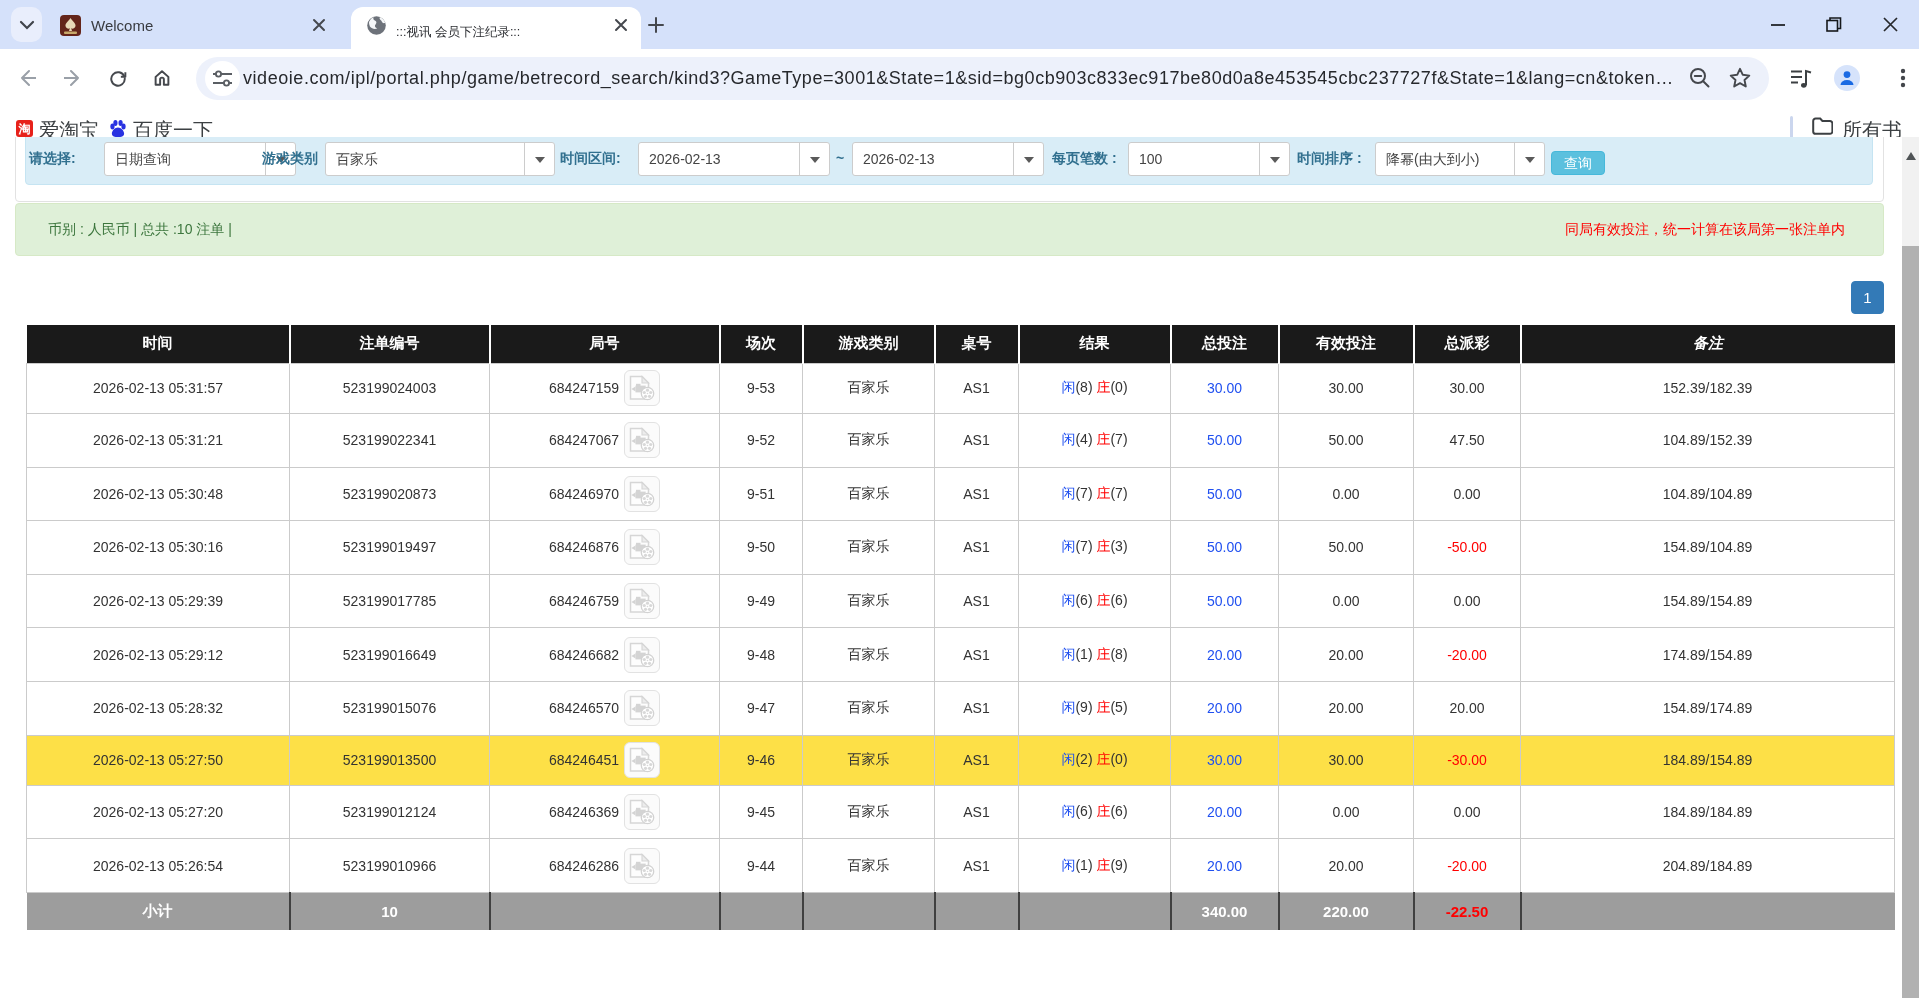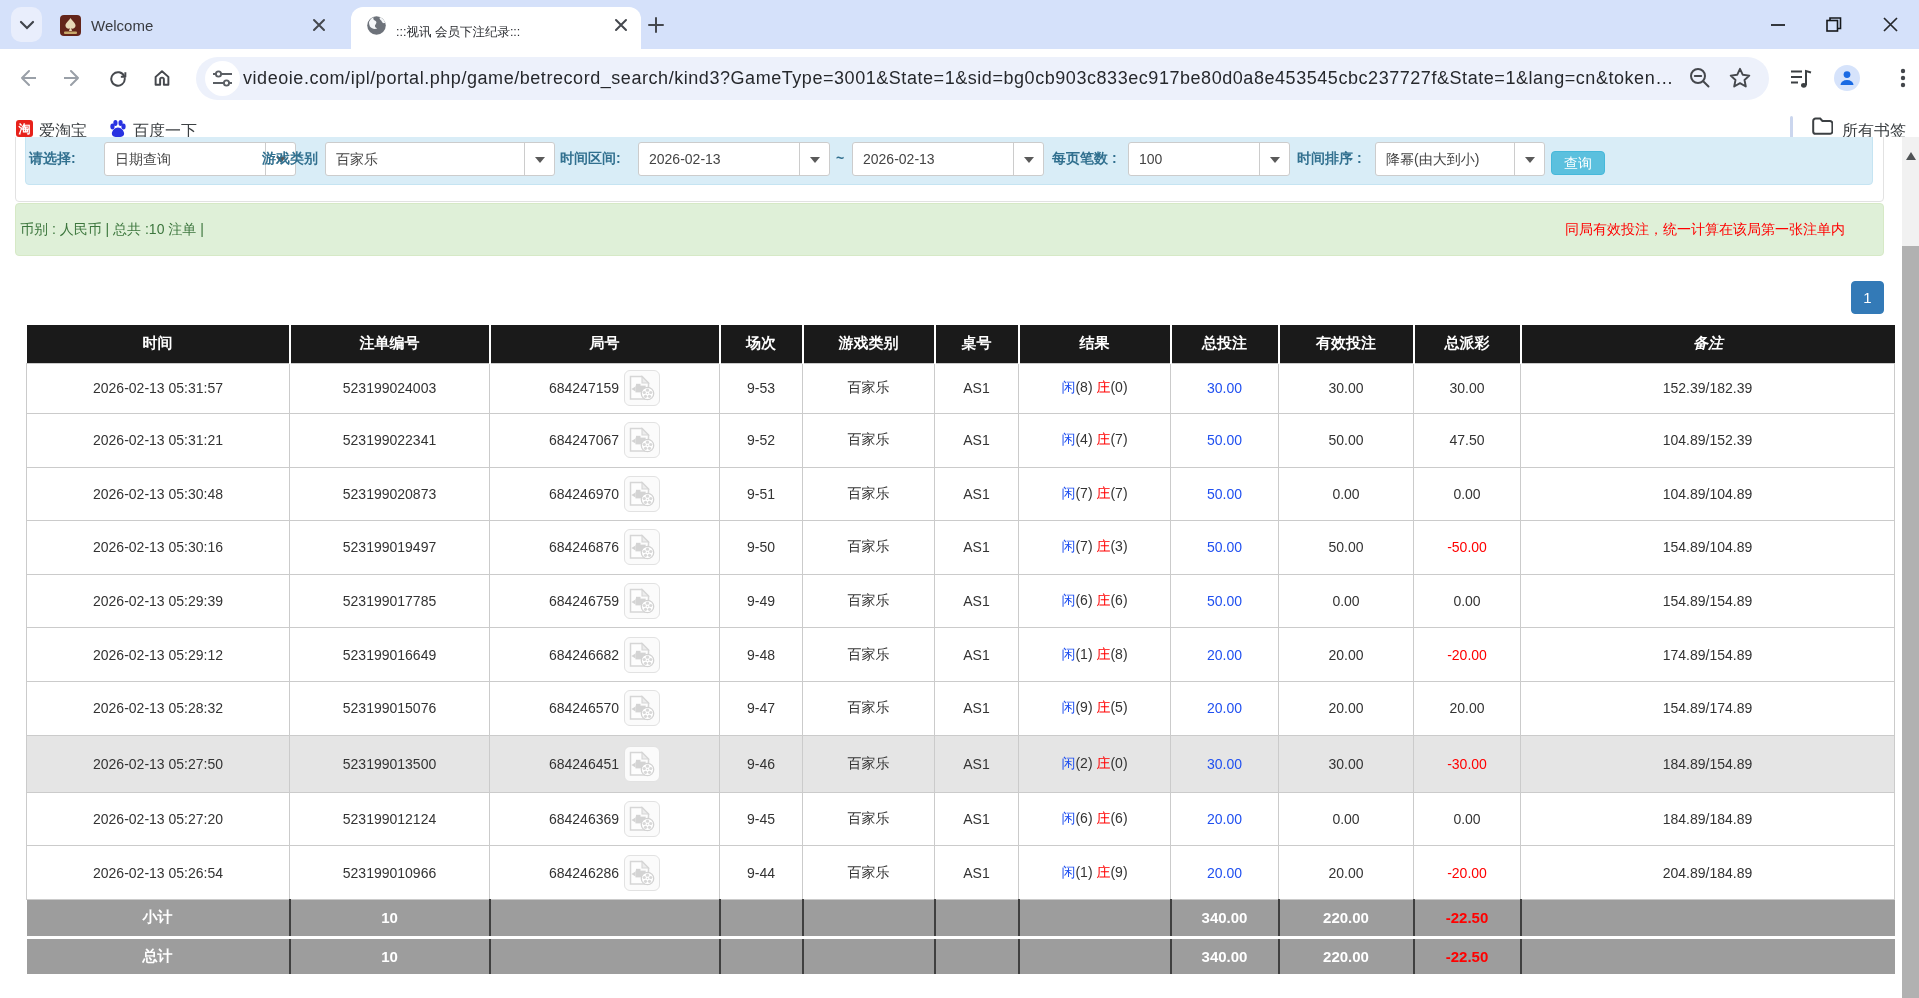--- a/index.html
+++ b/index.html
@@ -24,21 +24,21 @@
 
 
 #toolbar { left:0; top:49px; width:1919px; height:55px; background:#fff; }
 .navic { position:absolute; top:66px; }
 #omni { left:196px; top:57px; width:1573px; height:43px; border-radius:21.5px; background:#edf1fb; }
 #sitecirc { left:205px; top:61px; width:35px; height:35px; border-radius:50%; background:#fff; }
 #urltxt { left:243px; top:57px; height:43px; line-height:43px; font-size:18px; color:#26282c; letter-spacing:0.55px; white-space:nowrap; }
 
 
 #bookmarks { left:0; top:104px; width:1919px; height:33px; background:#fff; }
-.bktxt { position:absolute; top:18px; line-height:17px; font-size:16px; color:#3c4043; }
+.bktxt { position:absolute; top:18px; line-height:17px; font-size:20px; color:#3c4043; }
 #bksep { left:1790px; top:12px; width:3px; height:23px; background:#cbd6ee; border-radius:2px; }
 
 
 #page { left:0; top:137px; width:1902px; height:861px; background:#fff; overflow:hidden; }
 #fpanel { position:absolute; left:15px; top:-30px; width:1869px; height:95px;
   border:1px solid #e2e2e2; border-radius:4px; }
 #fbar { position:absolute; left:25px; top:-30px; width:1848px; height:78px;
   background:#d9edf7; border:1px solid #c5e4f2; border-radius:4px; }
 .flabel { position:absolute; top:2px; height:41px; line-height:38px; font-size:14px; font-weight:bold;
   color:#31708f; }
@@ -58,21 +58,21 @@
   line-height:31px; }
 
 
 #btable { position:absolute; left:15px; top:188px; width:1868px; border-collapse:collapse;
   table-layout:fixed; font-size:14px; color:#333;margin-left:11px; }
 #btable th { background:#1a1a1a; color:#fff; font-size:15px; font-weight:bold; height:38px;
   border-right:2px solid #fff; text-align:center; }
 #btable th:last-child { border-right:none;font-style:italic; }
 #btable td { text-align:center; height:53.65px; border:1px solid #cbcbcb; }
 #btable tr.r1 td { height:50.4px; }
-#btable tr.hl td { background:#e5e5e5; height:57px; }
+#btable tr.hl td { background:#fde047; height:50px; }
 #btable .gid { vertical-align:middle; }
 .filmbtn { display:inline-block; vertical-align:middle; width:36px; height:36px; margin-left:5px;
   background:#fbfbfb; border:1px solid #e2e2e2; border-radius:6px; padding:3px 0 0 3px; text-align:left; }
 .blue { color:#2050f0; }
 .red { color:#ff0000; }
 #btable tr.sum td { background:#9d9d9d; color:#fff; font-weight:bold; font-size:15px; height:37.5px;
   border-left:2px solid #fff; border-right:2px solid #404040; border-top:1px solid #cbcbcb; border-bottom:none; }
 #btable tr.sum2 td { border-top:3px solid #fff; height:36.5px; }
 #btable tr.sum td:first-child { border-left:none; }
 #btable tr.sum td:last-child { border-right:none; }
@@ -201,21 +201,21 @@
   <div class="fsel" style="left:325px;width:230px">百家乐<span class="arr"></span></div>
   <div class="flabel" style="left:560px">时间区间:</div>
   <div class="fsel" style="left:638px;width:192px">2026-02-13<span class="arr"></span></div>
   <div class="flabel" style="left:836px">~</div>
   <div class="fsel" style="left:852px;width:192px">2026-02-13<span class="arr"></span></div>
   <div class="flabel" style="left:1052px">每页笔数 :</div>
   <div class="fsel" style="left:1128px;width:162px">100<span class="arr"></span></div>
   <div class="flabel" style="left:1297px">时间排序 :</div>
   <div class="fsel" style="left:1375px;width:170px">降幂(由大到小)<span class="arr"></span></div>
   <div id="qbtn">查询</div>
-  <div id="galert"><span style="margin-left:4px">币别 : 人民币 | 总共 :10 注单 |</span><span class="rt">同局有效投注，统一计算在该局第一张注单内</span></div>
+  <div id="galert"><span style="margin-left:32px">币别 : 人民币 | 总共 :10 注单 |</span><span class="rt">同局有效投注，统一计算在该局第一张注单内</span></div>
   <div id="pg1">1</div>
   <table id="btable">
   <colgroup>
         <col style="width:263px">
         <col style="width:200px">
         <col style="width:230px">
         <col style="width:83px">
         <col style="width:132px">
         <col style="width:84px">
         <col style="width:152px">
@@ -505,33 +505,20 @@
           <td></td>
           <td></td>
           <td></td>
           <td></td>
           <td></td>
           <td>340.00</td>
           <td>220.00</td>
           <td><span class="red">-22.50</span></td>
           <td></td>
         </tr>
-  <tr class="sum sum2">
-          <td>总计</td>
-          <td>10</td>
-          <td></td>
-          <td></td>
-          <td></td>
-          <td></td>
-          <td></td>
-          <td>340.00</td>
-          <td>220.00</td>
-          <td><span class="red">-22.50</span></td>
-          <td></td>
-        </tr>
   </tbody>
     </table>
 </div>
 
 <div class="abs" id="sbar">
   <div id="sthumb"></div>
   <svg id="sarrow" width="10" height="8" viewBox="0 0 10 8">
       <path d="M5 0 L10 8 H0 z" fill="#4f5356"></path>
     </svg>
 </div>

